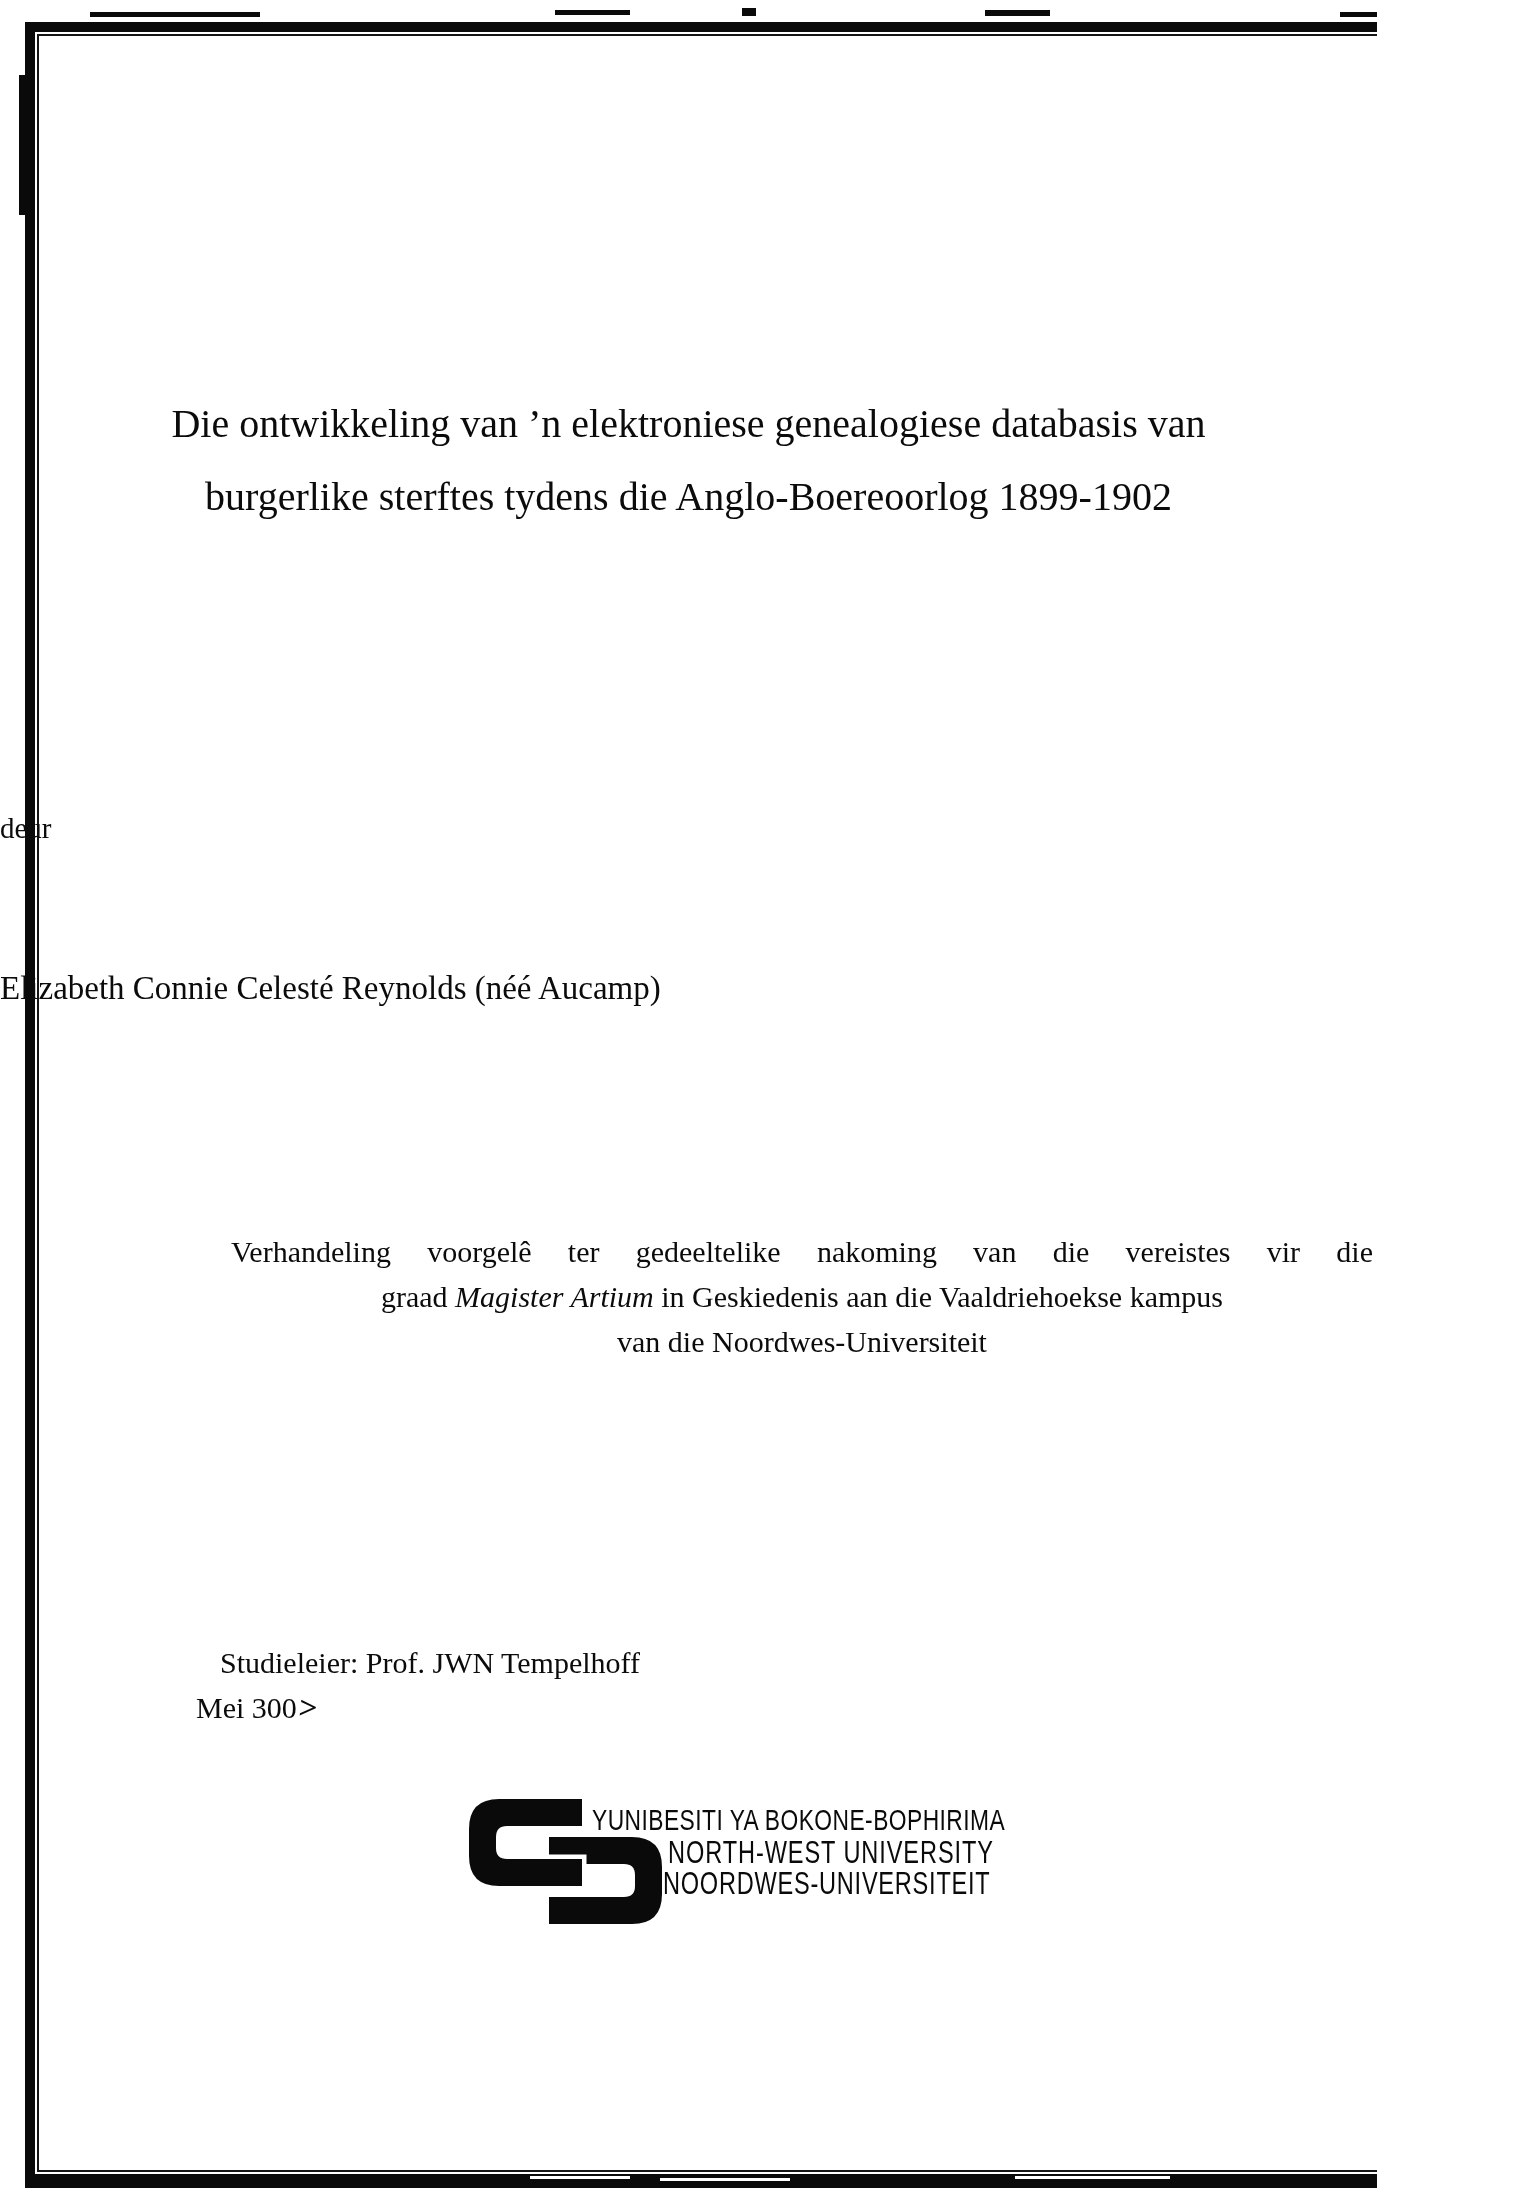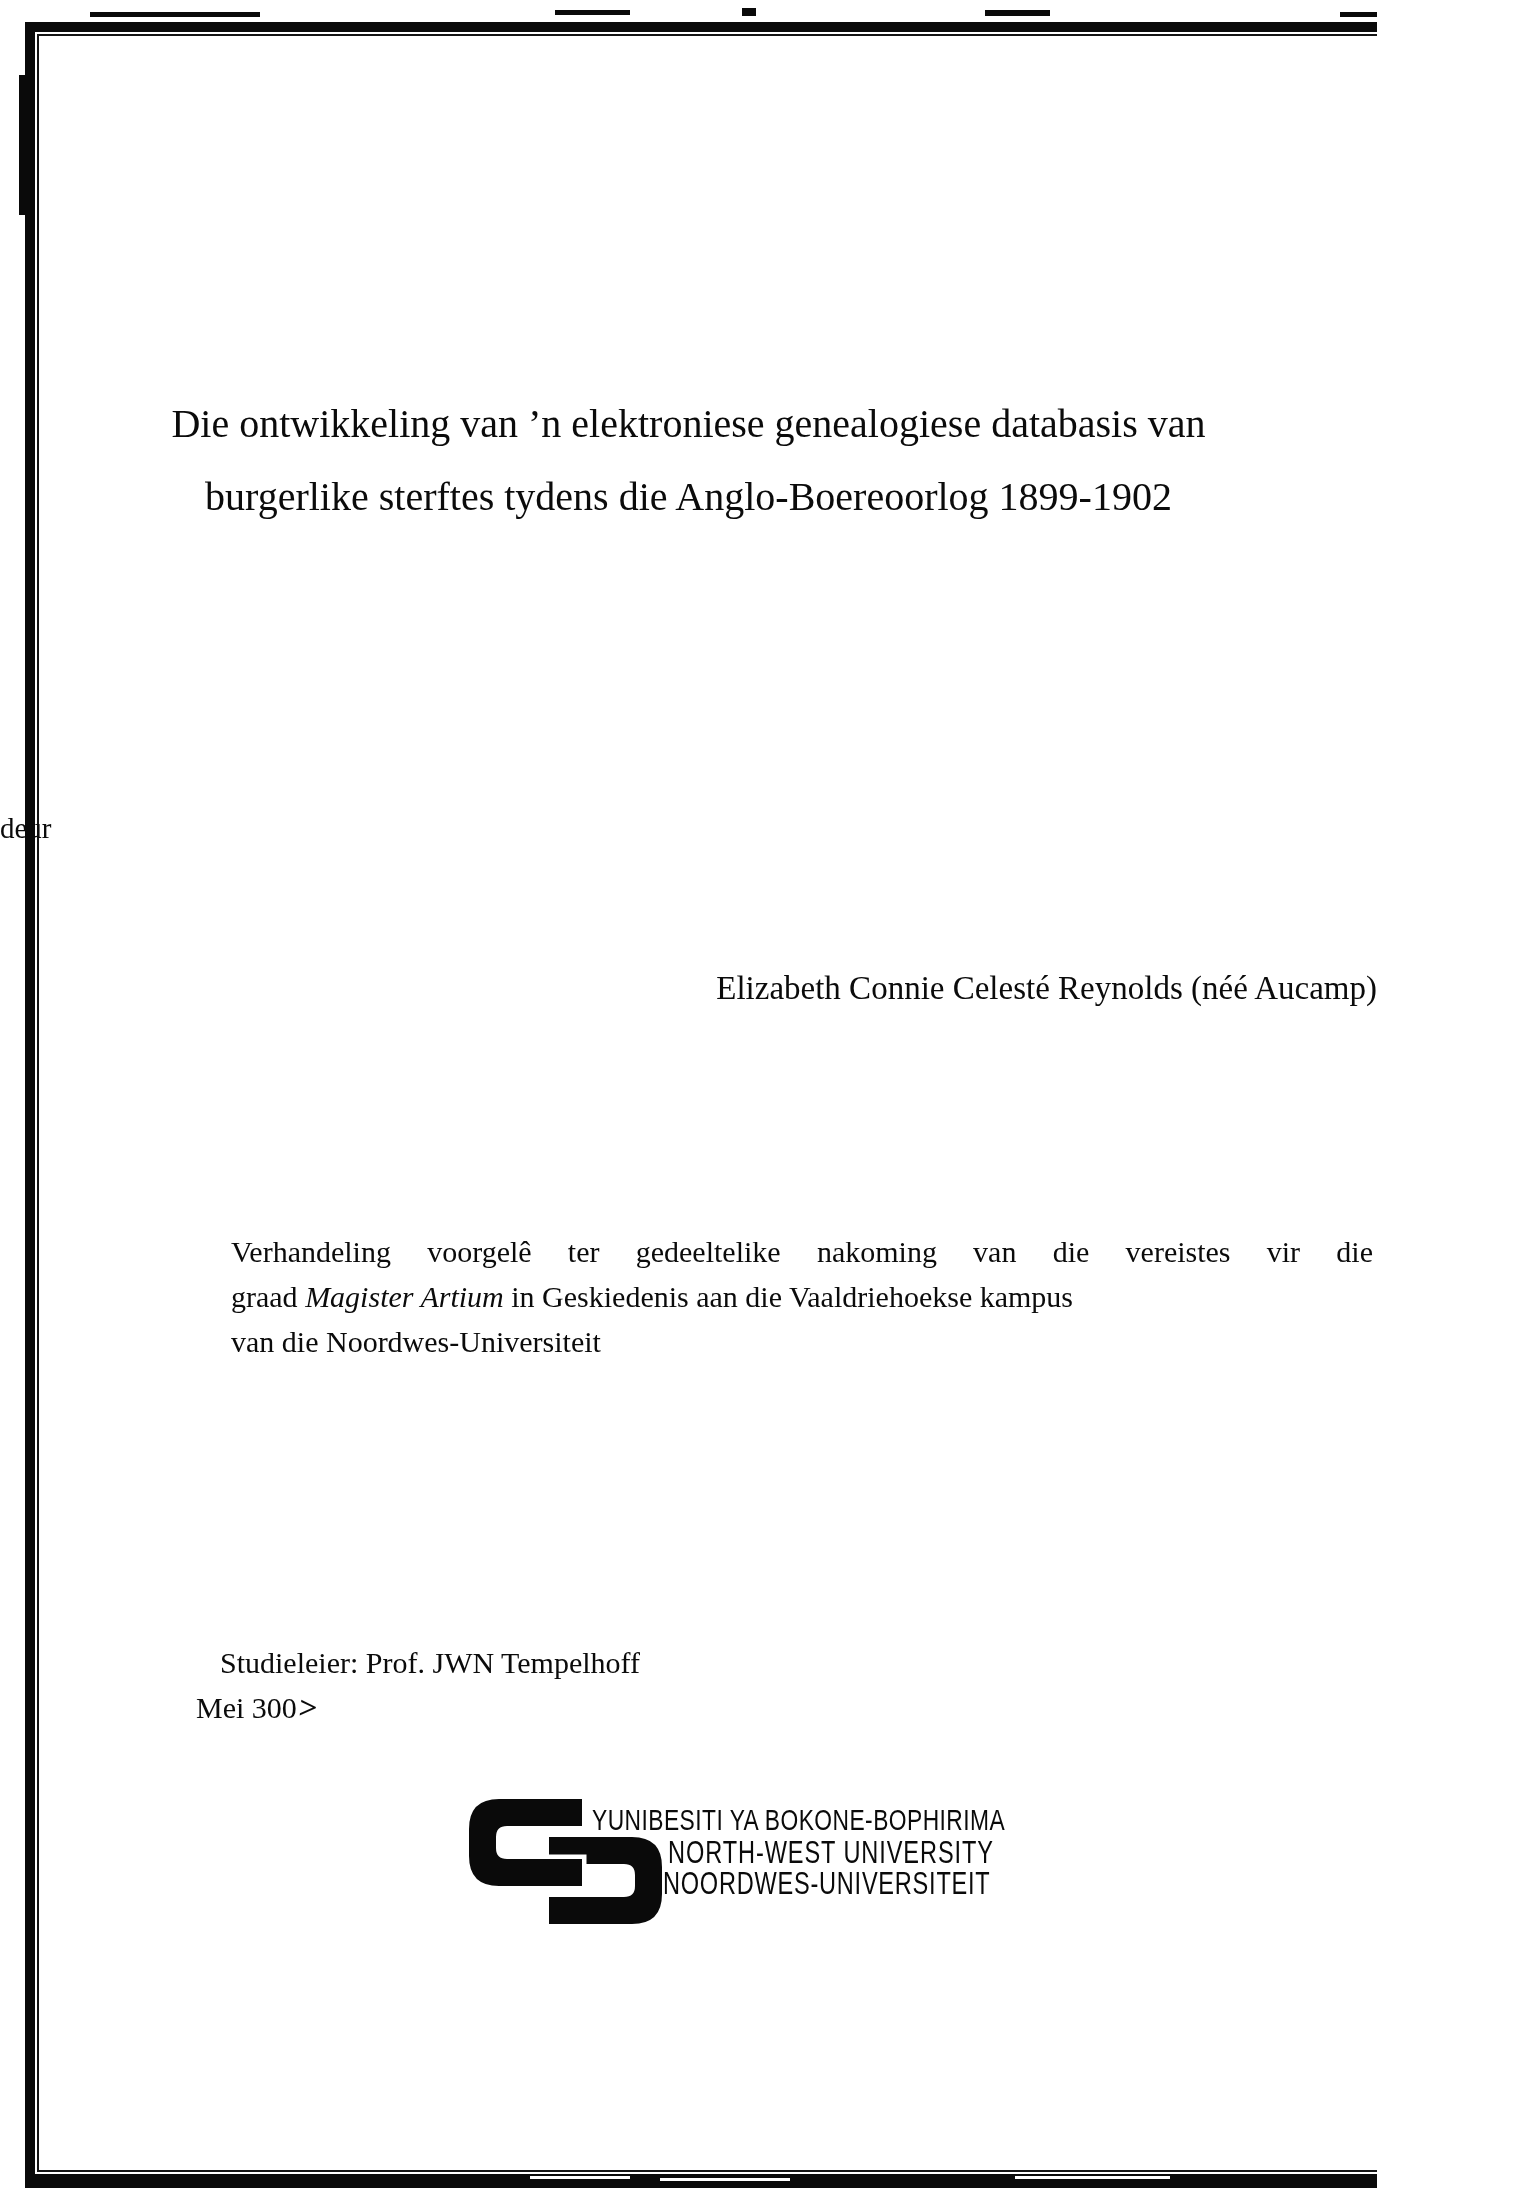--- a/index.html
+++ b/index.html
@@ -31,28 +31,28 @@
     text-align:center; font-size:40px; line-height:44px;
   }
   .title-line1 { margin-bottom:29px; }
 
   .byline {
     position:absolute; top:812px; left:0; right:0;
     text-align:left; font-size:29px;
   }
   .author {
     position:absolute; top:970px; left:0; right:0;
-    text-align:right; font-size:33px;
+    text-align:left; font-size:33px;
   }
   .statement {
     position:absolute; top:1229px; left:198px; width:1142px;
     font-size:30px;
     margin-left:33px;
   }
-  .st-line { line-height:45px; }
+  .st-line { line-height:45px;text-align:center; }
   .st-just { text-align:justify; text-align-last:justify; }
   .ital { font-style:italic; }
 
   .supervisor {
     position:absolute; top:1645px; left:196px;
     font-size:30px; line-height:36px;margin-left:24px;
   }
   .dateline {
     position:absolute; top:1689px; left:196px;
     font-size:30px; line-height:36px;

